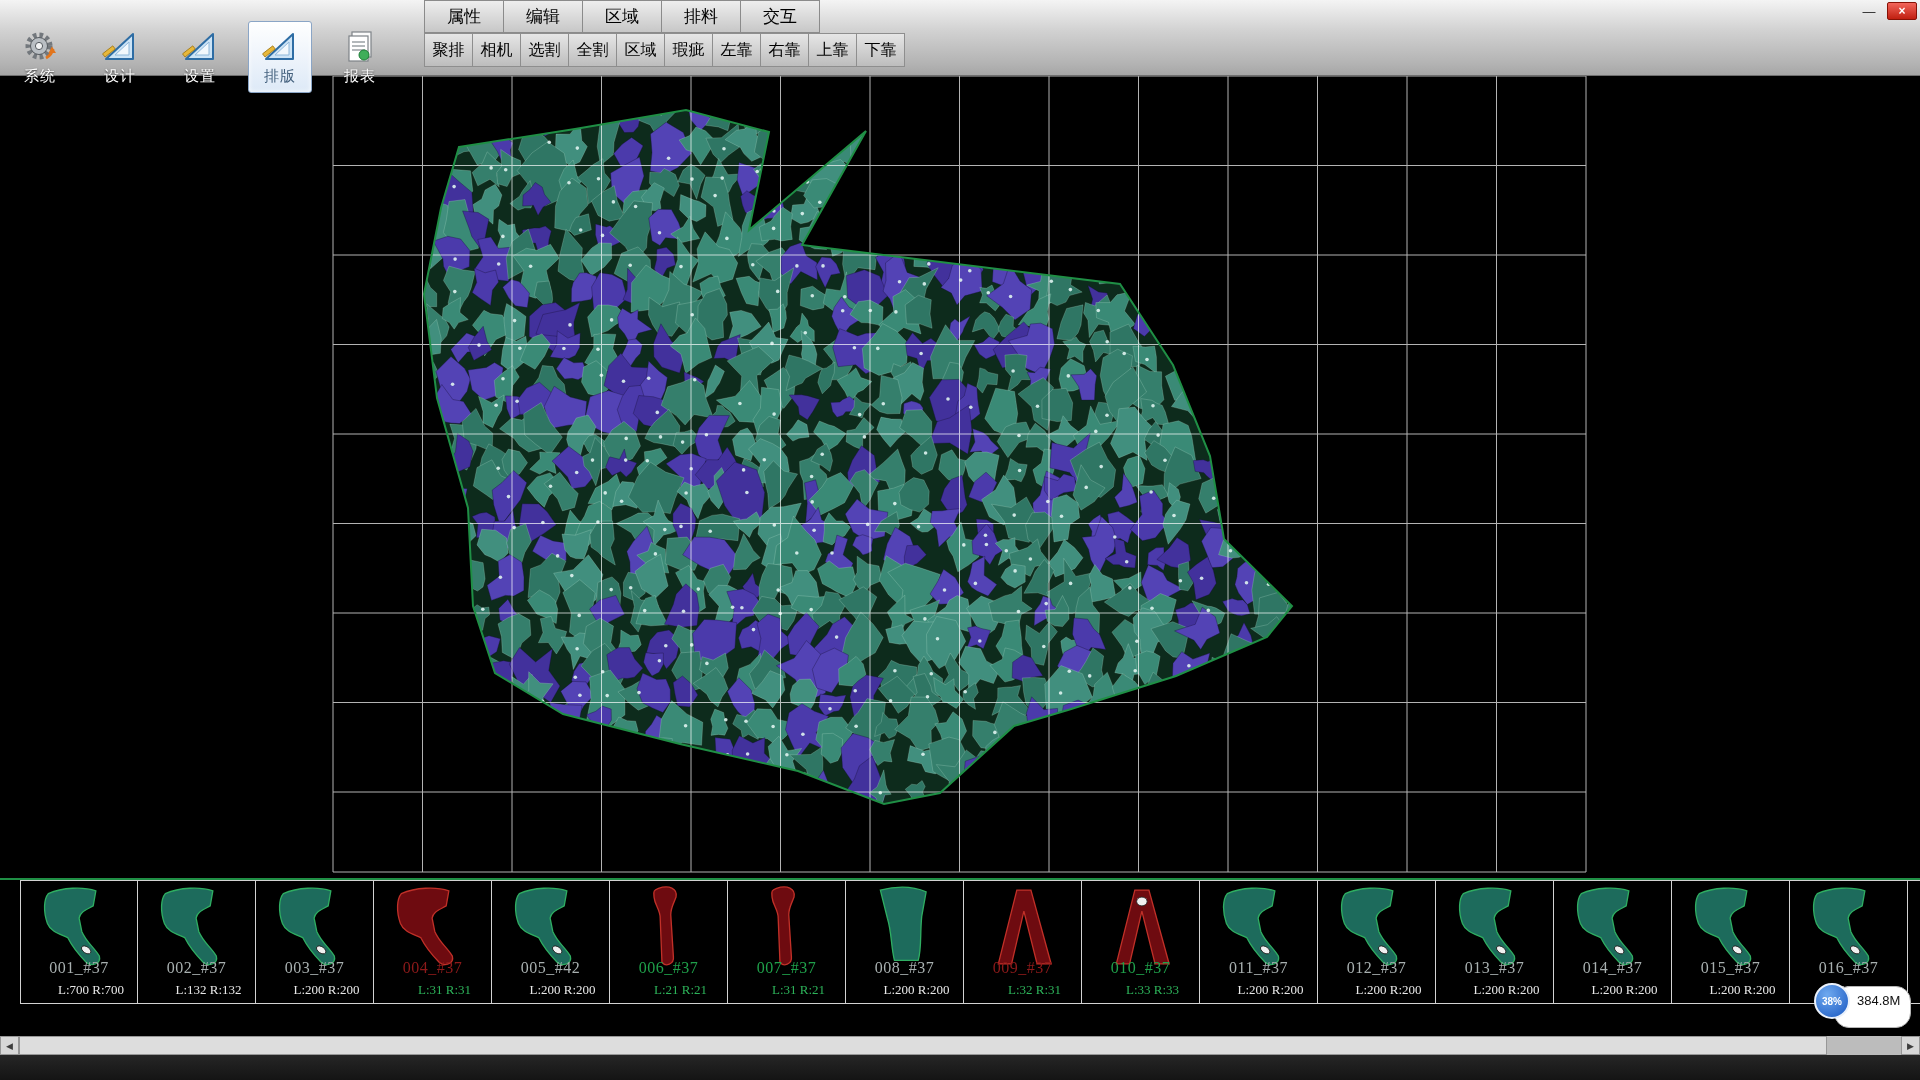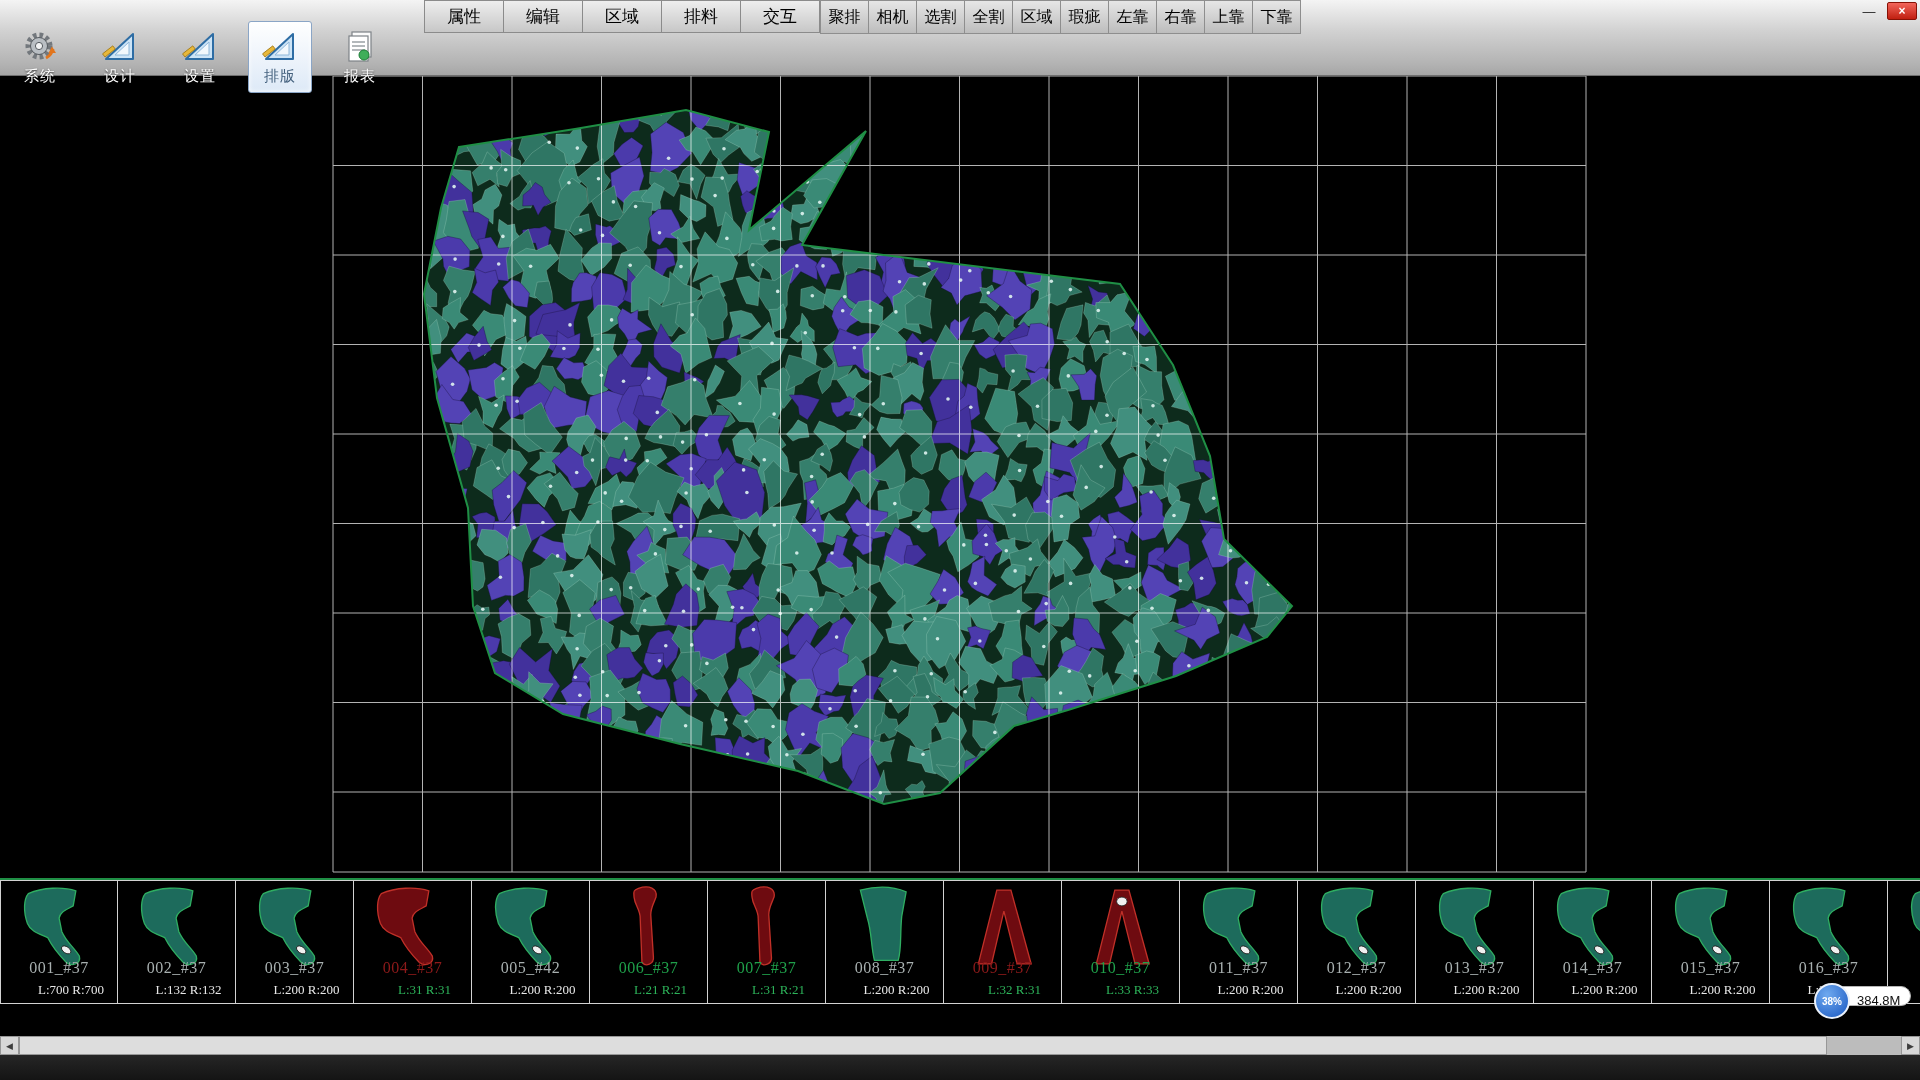--- a/index.html
+++ b/index.html
@@ -14,55 +14,55 @@
   .tools { position: absolute; left: 8px; top: 1px; height: 74px; display: flex; gap: 16px; }
   .tool { width: 64px; height: 72px; display: flex; flex-direction: column; align-items: center;
     justify-content: center; gap: 2px; border-radius: 3px; margin-top: 20px; }
   .tool.active { background: linear-gradient(#ffffff, #dde9f7); border: 1px solid #8aa5c6;
     box-shadow: inset 0 0 5px rgba(255,255,255,.9); }
   .tool-label { font-size: 15px; color: #ffffff; letter-spacing: 1px;
     text-shadow: 0 1px 2px rgba(0,0,0,.8); }
   .tool.active .tool-label { color: #44617e; text-shadow: none; }
   .tool-icon { width: 36px; height: 36px; display: block; }
 
-  .menus { position: absolute; left: 424px; top: 0; display: flex; flex-direction: row; }
+  .menus { position: absolute; left: 424px; top: 0; display: flex; flex-direction: column; }
   .menu-row { display: flex; }
   .menu-row > * + * { margin-left: -1px; }
   .mtab { width: 80px; height: 33px; background: linear-gradient(#eeeeee, #c7c7c7);
     border: 1px solid #8b8b8b; font-size: 17px; color: #000;
     display: flex; align-items: center; justify-content: center; }
   .mbtn { width: 49px; height: 34px; background: linear-gradient(#e6e6e6, #bdbdbd);
     border: 1px solid #8e8e8e; font-size: 16px; color: #000;
     display: flex; align-items: center; justify-content: center; }
 
   .win-controls { position: absolute; right: 3px; top: 2px; display: flex; gap: 5px; }
   .ctrl { width: 26px; height: 18px; display: flex; align-items: center; justify-content: center; }
   .ctrl.min { color: #1d1d1d; font-size: 13px; }
   .ctrl.close { background: linear-gradient(#f2655a, #c01f10); color: #fff; border-radius: 2px;
     border: 1px solid #871105; font-size: 12px; font-weight: bold; width: 30px; }
 
   
   .canvas { position: absolute; left: 0; top: 76px; width: 1920px; height: 802px; background: #000; }
 
   
   .strip { position: absolute; left: 0; top: 878px; width: 1920px; height: 128px;
-    border-top: 2px solid #1f8f45; display: flex; background: #000; overflow: hidden; }
+    border-top: 2px solid #1f8f45; display: flex; background: #000; overflow: hidden; padding-left: 20px; }
   .cell { flex: 0 0 118px; height: 124px; border: 1px solid #d2d2d2; border-left: none; position: relative; }
   .cell:first-child { border-left: 1px solid #d2d2d2; }
   .cell-svg { position: absolute; left: 7px; top: 2px; width: 104px; height: 88px; }
   .cell-id { position: absolute; left: 0; bottom: 26px; width: 100%; text-align: center;
     font-size: 16px; font-family: "Liberation Serif", serif; letter-spacing: .5px; }
   .cell-lr { position: absolute; left: 12px; bottom: 5px; width: 100%; text-align: center;
     font-size: 13px; font-family: "Liberation Serif", serif; }
 
   
   .badge { position: absolute; left: 1814px; top: 982px; width: 95px; height: 38px; z-index: 20; }
-  .badge-pill { position: absolute; left: 20px; top: 4px; height: 20px; min-width: 74px;
+  .badge-pill { position: absolute; left: 20px; top: 4px; height: 42px; min-width: 74px;
     background: #ffffff; border: 1px solid #b5b5b5; border-radius: 15px; line-height: 28px;
-    padding: 0 10px 0 22px; font-size: 13px; color: #101010; text-decoration: underline; }
+    padding: 0 10px 0 22px; font-size: 13px; color: #101010; }
   .badge-circle { position: absolute; left: 0; top: 1px; width: 36px; height: 36px; border-radius: 50%;
     background: radial-gradient(circle at 35% 30%, #6fa9ef, #2e6ccd 75%);
     border: 2px solid #eaf1fb; color: #fff; font-size: 10px; z-index: 2;
     display: flex; align-items: center; justify-content: center; font-weight: bold; }
 
   
   .hscroll { position: absolute; left: 0; top: 1036px; width: 1920px; height: 19px;
     background: #bcbcbc; display: flex; }
   .scroll-arrow { width: 19px; height: 19px; background: #d8d8d8; border: 1px solid #979797;
     color: #3d3d3d; font-size: 9px; display: flex; align-items: center; justify-content: center; }

